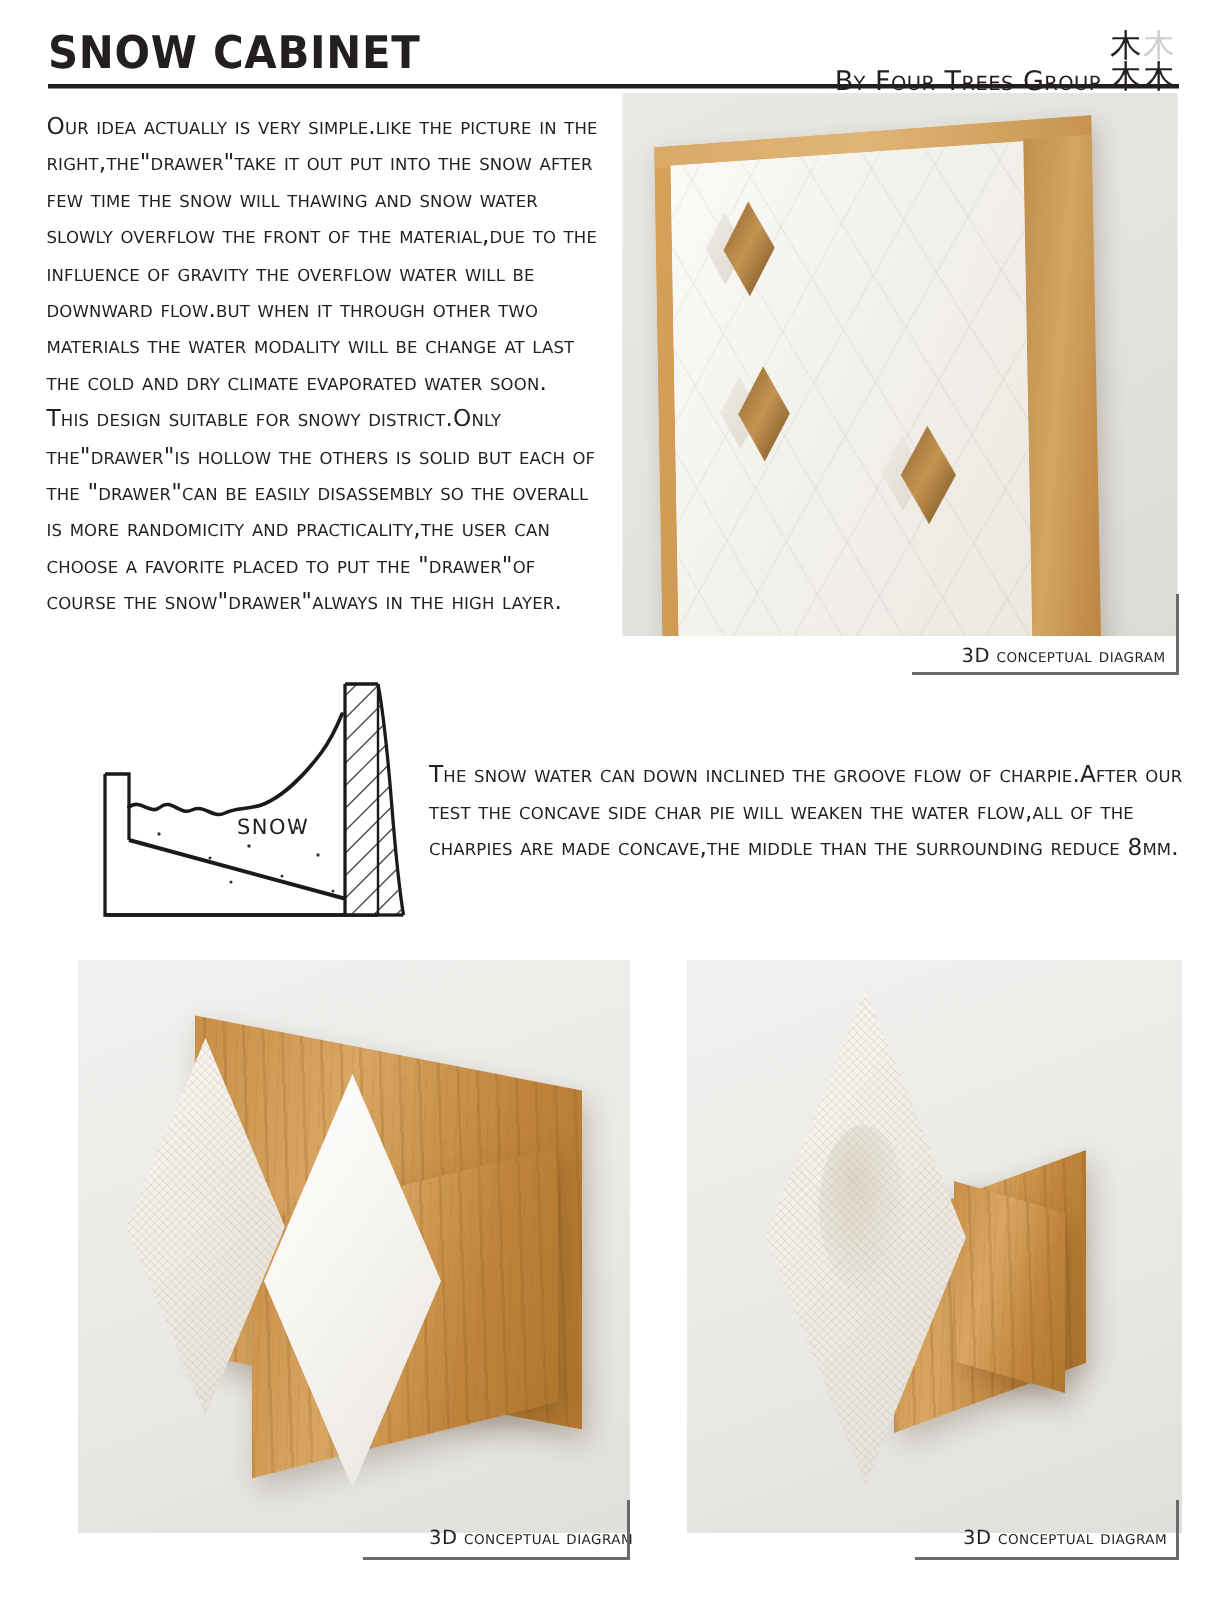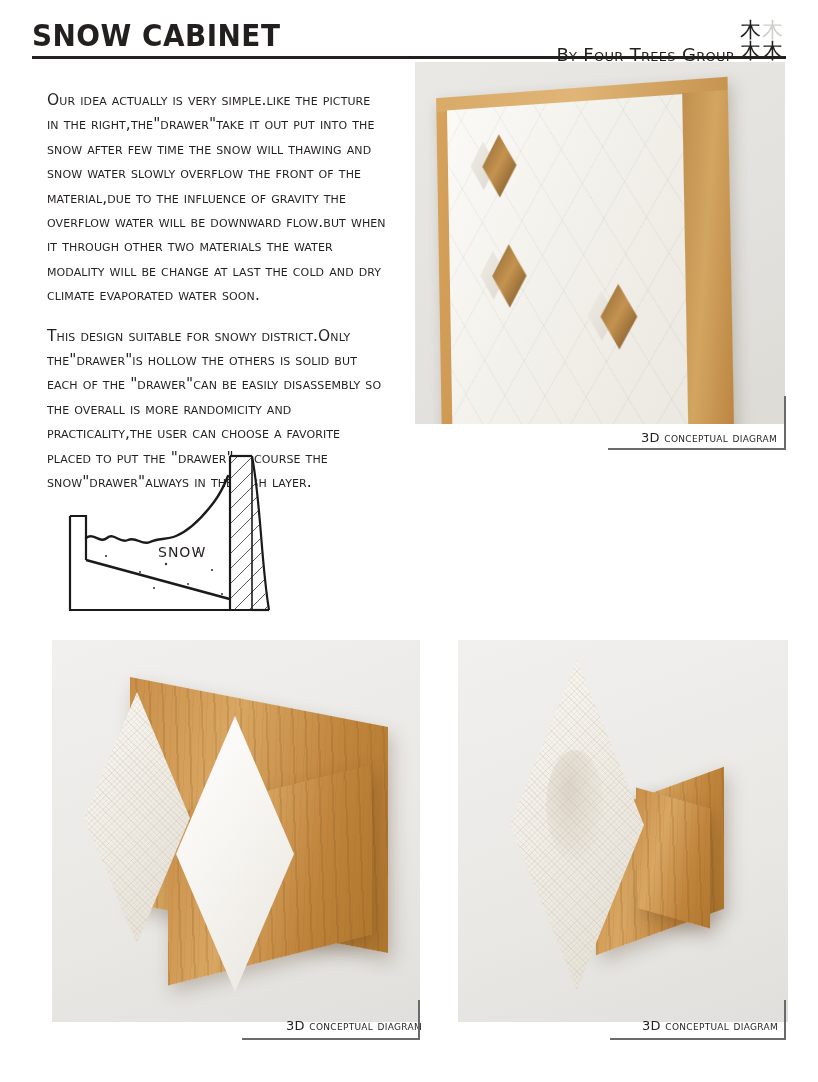--- a/index.html
+++ b/index.html
@@ -71,21 +71,21 @@
     position: absolute;
     left: 31px; top: 72px;
     width: 372px;
     font-size: 15.5px;
     line-height: 24.4px;
     font-variant: small-caps;
     letter-spacing: 0.1px;
     color: #231f1e;
     text-align: left;
   }
-  .intro-text p { margin: 16px; }
+  .intro-text p { margin: 0; }
 
   
   .photo-top {
     position: absolute;
     left: 415px; top: 62px;
     width: 370px; height: 362px;
     background: #ebeae6;
     overflow: hidden;
   }
   .ph-bg {
@@ -350,20 +350,23 @@
       <path d="M 168 4 L 190 4" fill="none" stroke="#1a1a1a" stroke-width="2.2"></path>
 
       <path d="M 190 4 C 199 52, 199 110, 207 158" fill="none" stroke="#1a1a1a" stroke-width="2.2"></path>
       <path d="M 190 158 L 207 158" fill="none" stroke="#1a1a1a" stroke-width="2.2"></path>
 
       <path d="M 8 158 L 190 158" fill="none" stroke="#1a1a1a" stroke-width="2.2"></path>
     </svg>
     <div style="position:absolute; left:96px; top:92px; font-size:14px; letter-spacing:1px; color:#231f1e;">SNOW</div>
   </div>
 
+  <div class="groove-text">
+    <p>The snow water can down inclined the groove flow of charpie.After our test the concave side char pie will weaken the water flow,all of the charpies are made concave,the middle than the surrounding reduce 8mm.</p>
+  </div>
 
   <div class="photo-bl">
     <div class="pb-bg"></div>
     <div class="wood-block" style="left:78px; top:62px; width:258px; height:226px; transform:skewY(11deg);">
       <div class="wood-grain"></div>
     </div>
     <div class="wood-block" style="left:116px; top:150px; width:204px; height:170px; transform:skewY(-14deg);">
       <div class="wood-grain"></div>
     </div>
     <div class="diamond textured" style="left:32px; top:52px; width:106px; height:252px;"></div>

